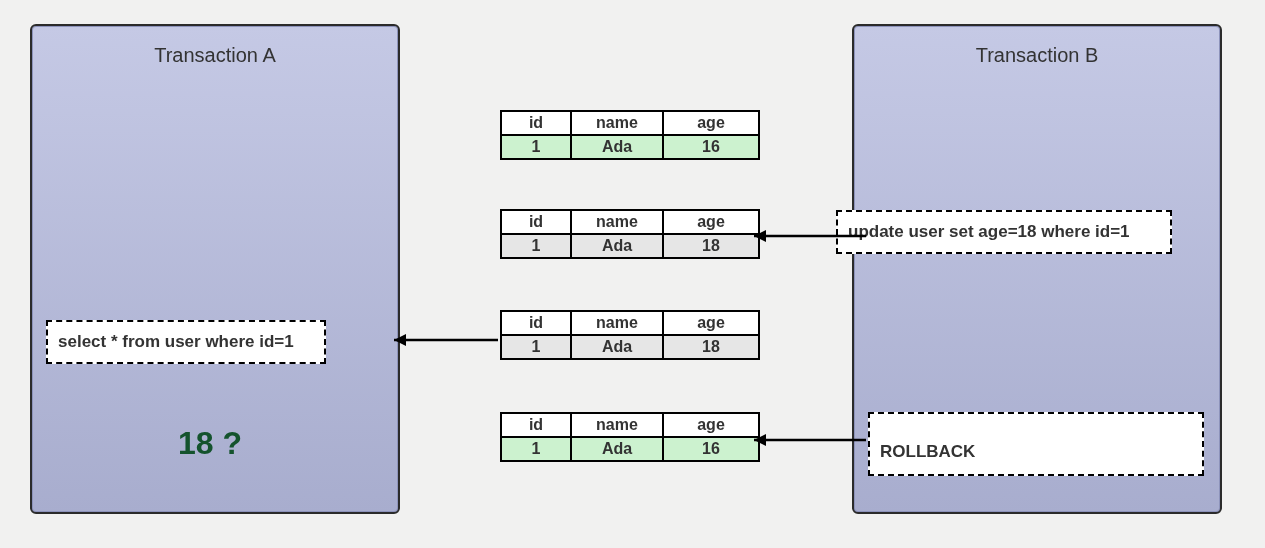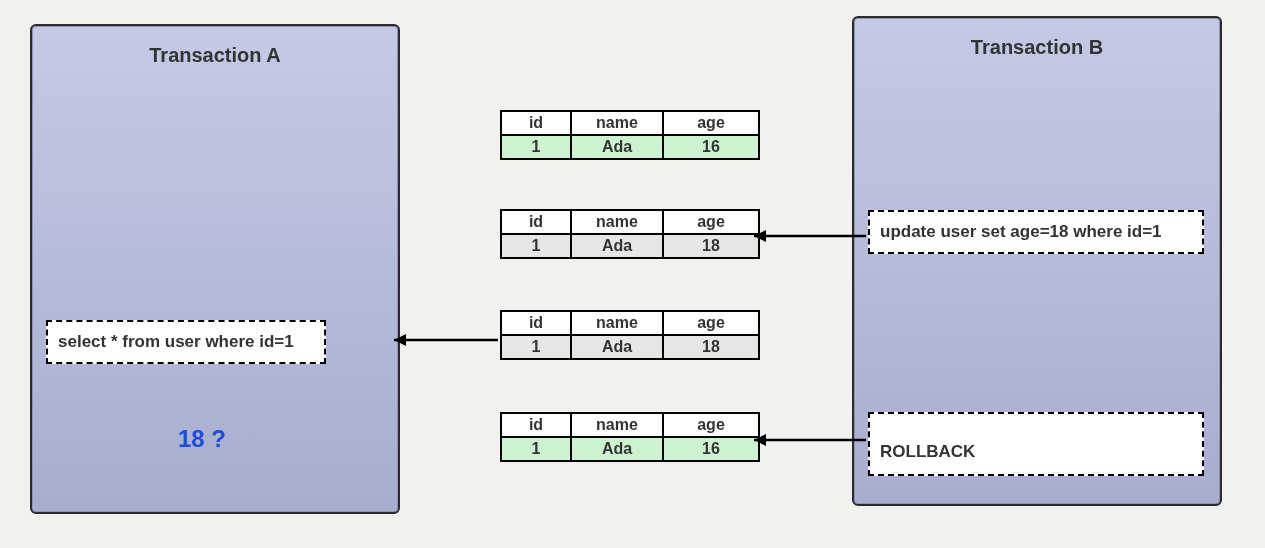--- a/index.html
+++ b/index.html
@@ -15,40 +15,40 @@
     position: absolute;
     width: 370px;
     height: 490px;
     border: 2px solid #2b2b2b;
     border-radius: 6px;
     background: linear-gradient(to bottom,#c5c9e5 0%,#a8adce 100%);
     box-shadow: inset 0 0 0 1px #8d93bb;
   }
   .tx-title {
     text-align: center;
-    font-weight: bold;
+    font-weight: normal;
     font-size: 20px;
     color: #333;
     margin-top: 18px;
   }
   .stmt {
     position: absolute;
     background: #fff;
     border: 2px dashed #000;
     font-size: 17px;
     font-weight: bold;
     color: #333;
     padding: 10px 8px 10px 10px;
     text-align: left;
   }
   .question {
     position: absolute;
-    color: #1d4ed8;
+    color: #14532d;
     font-weight: bold;
-    font-size: 24px;
+    font-size: 32px;
   }
   .tbl {
     position: absolute;
     border-collapse: collapse;
     background: #c4b5fd;
     font-size: 16px;
     font-weight: bold;
     color: #333;
   }
   .tbl th, .tbl td {
@@ -70,25 +70,25 @@
 <body>
 
 <div class="tx-box" style="left:30px; top:24px;">
   <div class="tx-title">Transaction A</div>
 </div>
 
 <div class="stmt" style="left:46px; top:320px; width:280px;">select * from user where id=1</div>
 
 <div class="question" style="left:178px; top:425px;">18  ?</div>
 
-<div class="tx-box" style="left:852px; top:16px;">
+<div class="tx-box" style="left:852px; top:24px;">
   <div class="tx-title">Transaction B</div>
 </div>
 
-<div class="stmt" style="left:868px; top:210px; width:336px;">update user set age=18 where id=1</div>
+<div class="stmt" style="left:836px; top:210px; width:336px;">update user set age=18 where id=1</div>
 
 <div class="stmt" style="left:868px; top:412px; width:336px; padding-top:28px; padding-bottom:12px;">ROLLBACK</div>
 
 <table class="tbl" style="left:500px; top:110px;">
   <tbody>
       <tr>
     <th class="col-id">id</th>
     <th class="col-name">name</th>
     <th class="col-age">age</th>
   </tr>

